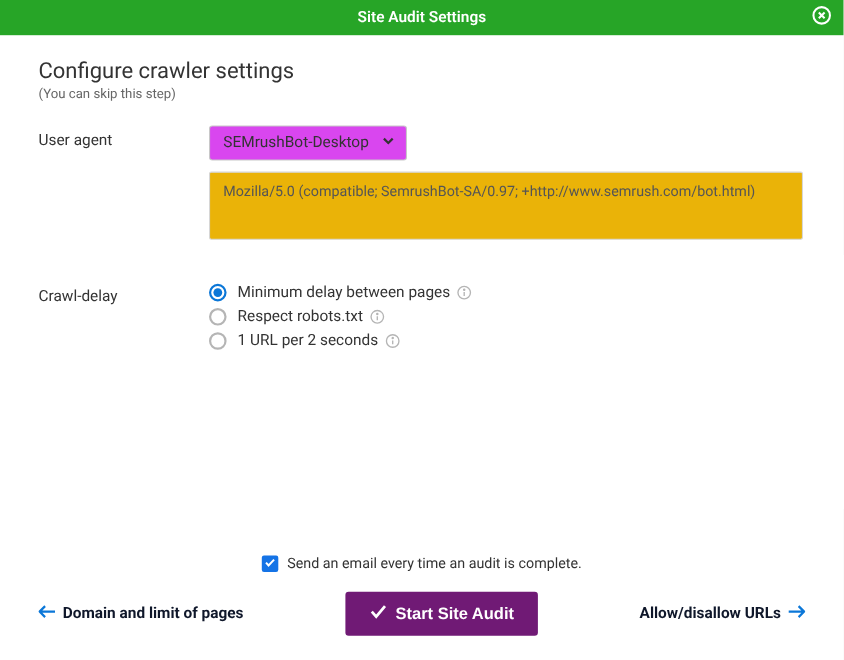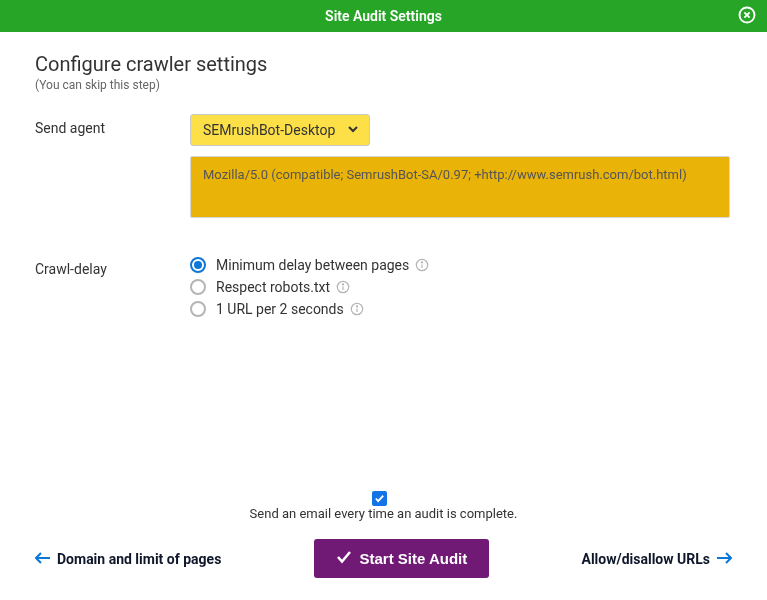--- a/index.html
+++ b/index.html
@@ -69,21 +69,21 @@
       padding-top: 6px;
     }
     .form-control-col {
       flex: 1;
     }
     .select-wrap {
       display: inline-block;
       position: relative;
       border: 1px solid #c8c8c8;
       border-radius: 3px;
-      background: #fde047;
+      background: #d946ef;
       height: 32px;
       line-height: 30px;
       padding: 0 34px 0 12px;
       font-size: 14px;
       cursor: pointer;
       min-width: 180px;
     }
     .select-wrap .chevron {
       position: absolute;
       right: 10px;
@@ -144,21 +144,20 @@
     }
     .info-icon svg { width: 14px; height: 14px; }
     .modal-footer {
       padding: 0 35px 22px 35px;
     }
     .checkbox-row {
       display: flex;
       align-items: center;
       justify-content: center;
       margin-bottom: 18px;
-      flex-direction: column;
     }
     .cb {
       width: 15px;
       height: 15px;
       background: #1473e6;
       border-radius: 2px;
       display: inline-flex;
       align-items: center;
       justify-content: center;
       margin-right: 8px;
@@ -212,21 +211,21 @@
       </span>
     </span>
   </div>
 
   <div class="modal-body">
 
     <div class="section-title">Configure crawler settings</div>
     <div class="section-subtitle">(You can skip this step)</div>
 
     <div class="form-row">
-      <div class="form-label">Send agent</div>
+      <div class="form-label">User agent</div>
       <div class="form-control-col">
         <div class="select-wrap">
           <span>SEMrushBot-Desktop</span>
           <span class="chevron">
             <svg width="12" height="12" viewBox="0 0 12 12">
                 <path d="M2 4l4 4 4-4" fill="none" stroke="#333" stroke-width="2"></path>
               </svg>
           </span>
         </div>
         <textarea class="ua-box" readonly="" style="">Mozilla/5.0 (compatible; SemrushBot-SA/0.97; +http://www.semrush.com/bot.html)</textarea>

